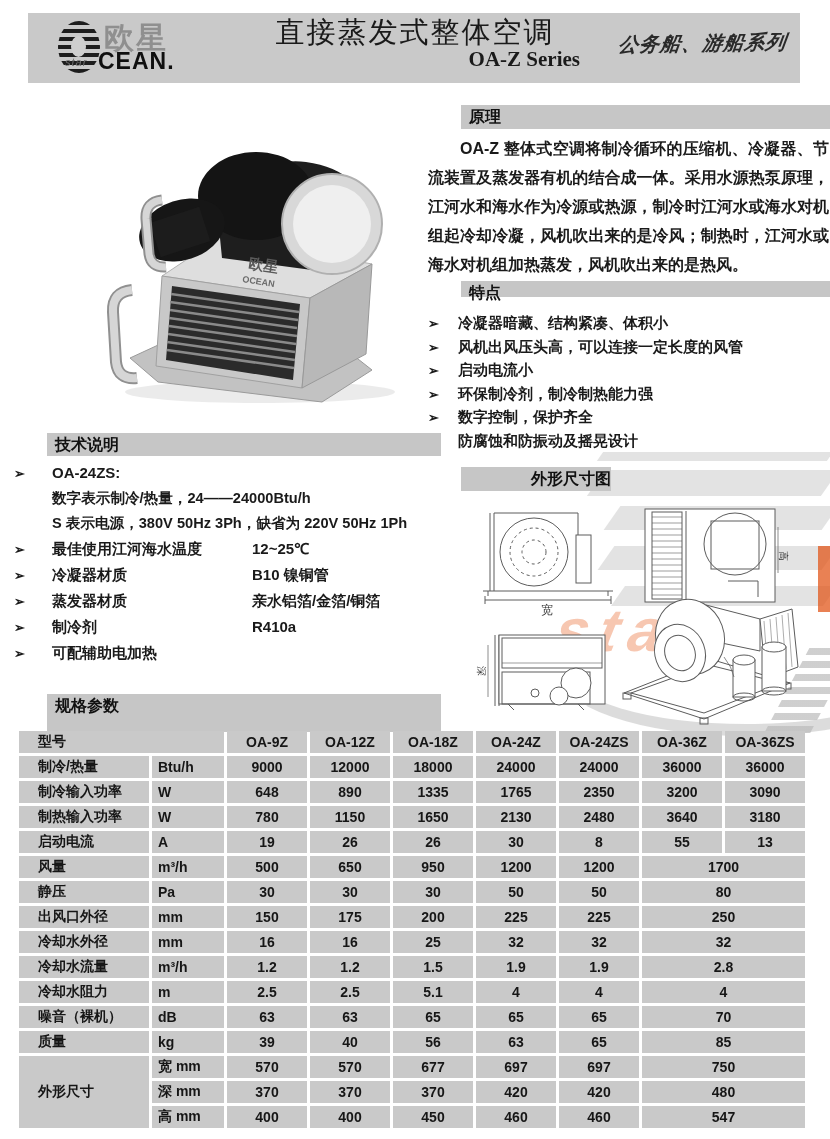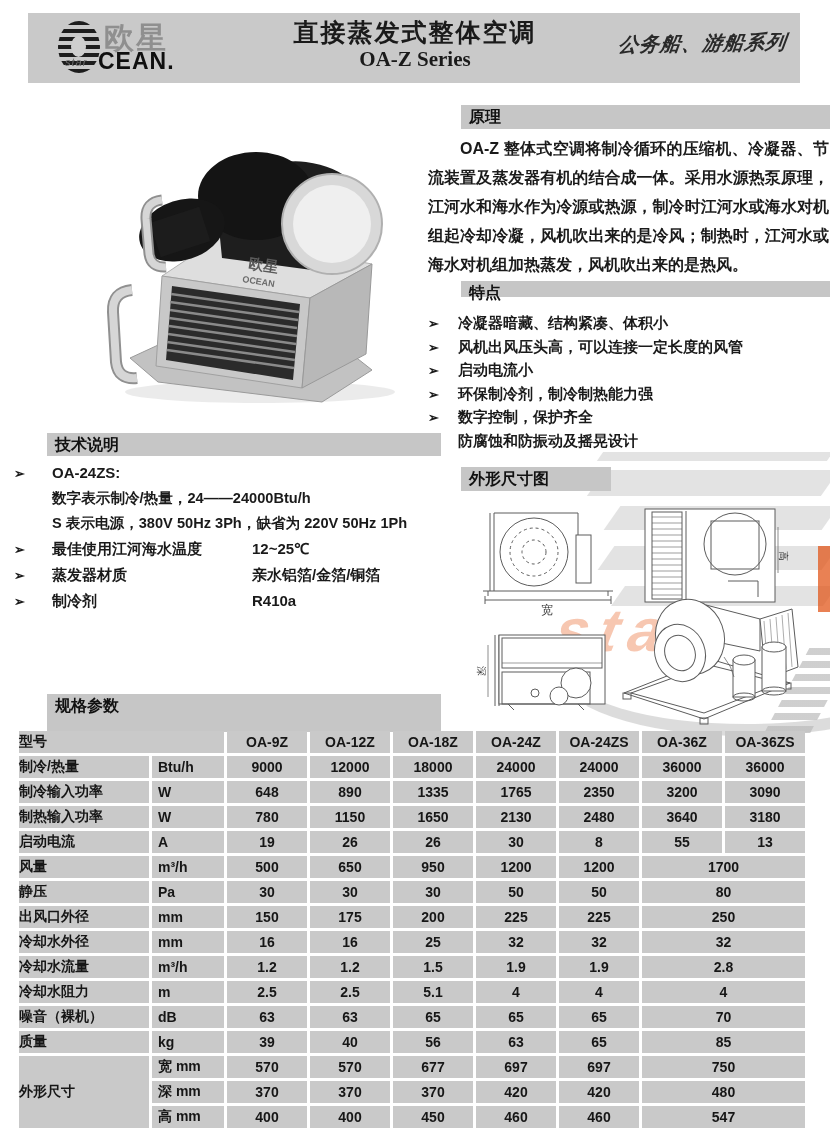--- a/index.html
+++ b/index.html
@@ -9,49 +9,49 @@
   
   .header-bar{left:28px;top:13px;width:772px;height:70px;background:#c9c9c9;}
   .logo{left:58px;top:20px;width:180px;height:58px;}
   .logo-o{position:absolute;left:0;top:1px;width:42px;height:52px;border-radius:50%;
           background:repeating-linear-gradient(#1d1d1d 0 4px,#c9c9c9 4px 8px);}
   .logo-o-hole{position:absolute;left:13px;top:15px;width:15px;height:21px;border-radius:50%;background:#cfcfcf;}
   .logo-star{position:absolute;left:7px;top:36px;font-size:11px;font-style:italic;color:#6f6f6f;letter-spacing:1px;}
   .logo-cn{position:absolute;left:46px;top:-2px;font-size:30px;font-weight:bold;color:#8f8f8f;letter-spacing:2px;}
   .logo-cean{position:absolute;left:40px;top:28px;font-size:23px;font-weight:900;color:#0f0f0f;letter-spacing:1px;}
   .title-block{left:250px;top:18px;width:330px;text-align:center;}
-  .title-cn{font-size:25px;font-weight:bold;letter-spacing:2px;line-height:28px;}
-  .title-en{font-size:21px;font-weight:bold;font-family:"Liberation Serif",serif;line-height:26px;}
+  .title-cn{font-size:29px;font-weight:normal;letter-spacing:2px;line-height:28px;}
+  .title-en{font-size:21px;font-weight:bold;font-family:"Liberation Serif",serif;line-height:26px;text-align:right;}
   .series{left:585px;top:30px;width:235px;text-align:center;font-size:20px;font-weight:bold;font-style:italic;
           color:#2a2a2a;transform:skewX(-8deg) rotate(-1deg);letter-spacing:1px;}
   
   .bar{background:#c6c6c6;font-size:16px;font-weight:bold;color:#111;padding-left:8px;z-index:2;margin-left:33px;}
   .bar-tech{left:14px;top:433px;width:386px;height:23px;line-height:23px;}
   .bar-specs{left:14px;top:694px;width:386px;height:38px;line-height:23px;}
   .bar-principle{left:428px;top:105px;width:394px;height:24px;line-height:24px;}
   .bar-features{left:428px;top:281px;width:394px;height:16px;line-height:24px;}
-  .bar-dims{left:428px;top:467px;width:142px;height:24px;line-height:24px;}
+  .bar-dims{left:428px;top:467px;width:142px;height:24px;line-height:24px;text-align:right;}
   
   .principle-body{left:428px;top:134px;width:401px;font-size:16px;font-weight:bold;line-height:29px;
                   text-align:justify;text-indent:32px;z-index:2;}
   
   .features-list{left:428px;top:312px;width:402px;z-index:2;}
   .feat-item{display:flex;align-items:center;height:23.5px;font-size:15px;font-weight:bold;}
   .feat-item .blt{width:30px;font-size:13px;flex:none;}
   
   .tech-list{left:14px;top:460px;width:402px;z-index:2;}
   .tech-line{position:relative;line-height:25px;font-size:15px;font-weight:bold;white-space:nowrap;}
   .tech-line .blt{display:inline-block;width:38px;font-size:13px;}
   .tech-line .val{position:absolute;left:238px;top:0;}
   .tech-sub{padding-left:38px;line-height:25px;font-size:14.6px;font-weight:bold;white-space:nowrap;}
   
   .spec-table{position:absolute;left:16px;top:728px;border-collapse:separate;border-spacing:3px;
               table-layout:fixed;width:792px;font-size:14px;font-weight:bold;z-index:2;}
   .spec-table td{background:#c9c9c9;height:22px;padding:0;text-align:center;vertical-align:middle;color:#161616;}
-  .spec-table td.lab{text-align:left;padding-left:0;}
+  .spec-table td.lab{text-align:left;padding-left:19px;}
   .spec-table td.unit{text-align:left;padding-left:6px;}
   
   .wm{z-index:0;}
   .wm-stripe{position:absolute;background:#c7c7c7;opacity:.5;transform:skewX(-35deg);}
   .wm-star{position:absolute;left:556px;top:596px;font-size:60px;font-weight:bold;font-style:italic;
            color:rgba(235,122,70,.42);letter-spacing:10px;transform:skewX(-12deg);z-index:0;}
   .wm-orange{position:absolute;left:818px;top:546px;width:12px;height:66px;background:#e2571b;opacity:.75;}
   .wm-ministripes{position:absolute;left:786px;top:648px;width:46px;height:88px;transform:skewX(-28deg);
            background:repeating-linear-gradient(rgba(168,168,168,.55) 0 7px,transparent 7px 13px);}
   .wm-arc{position:absolute;left:556px;top:604px;width:380px;height:132px;border-radius:50%;
@@ -163,22 +163,24 @@
       <span>防腐蚀和防振动及摇晃设计</span>
     </div>
   </div>
 
 <div class="abs bar bar-tech">技术说明</div>
 <div class="abs tech-list" id="tech-list">
     <div class="tech-line"><span class="blt">➢</span><span>OA-24ZS:</span></div>
     <div class="tech-sub">数字表示制冷/热量，24——24000Btu/h</div>
     <div class="tech-sub">S 表示电源，380V 50Hz 3Ph，缺省为 220V 50Hz 1Ph</div>
     <div class="tech-line"><span class="blt">➢</span><span>最佳使用江河海水温度</span><span class="val">12~25℃</span></div>
+    <div class="tech-line"><span class="blt">➢</span><span>冷凝器材质</span><span class="val">B10 镍铜管</span></div>
     <div class="tech-line"><span class="blt">➢</span><span>蒸发器材质</span><span class="val">亲水铝箔/金箔/铜箔</span></div>
     <div class="tech-line"><span class="blt">➢</span><span>制冷剂</span><span class="val">R410a</span></div>
+    <div class="tech-line"><span class="blt">➢</span><span>可配辅助电加热</span></div>
   </div>
 
 <div class="abs bar bar-dims">外形尺寸图</div>
 
 <svg class="abs draw-svg" width="402" height="242" viewBox="0 0 402 242" fill="none" stroke="#5c5c5c" stroke-width="1">
 
   <g>
     <line x1="62" y1="16" x2="62" y2="94"></line>
       <line x1="66" y1="16" x2="66" y2="94"></line>
     <line x1="66" y1="16" x2="150" y2="16"></line>

